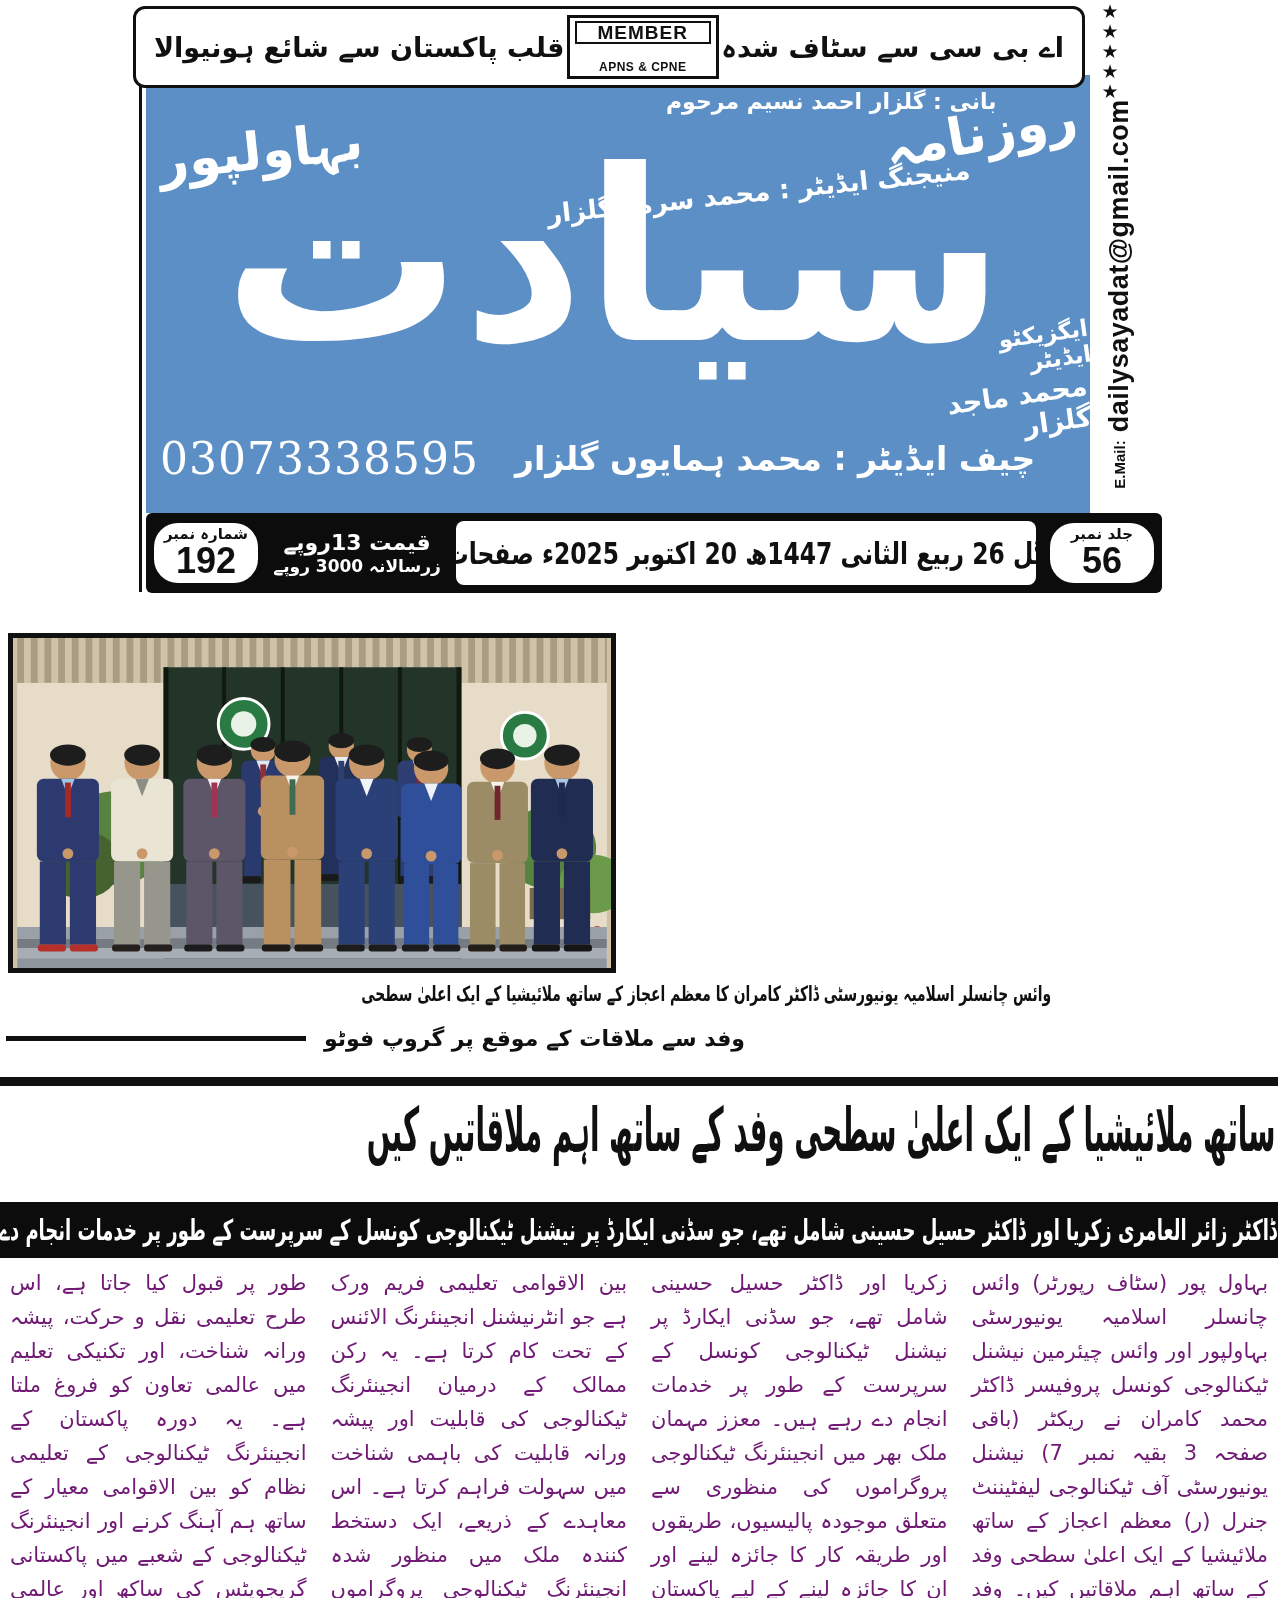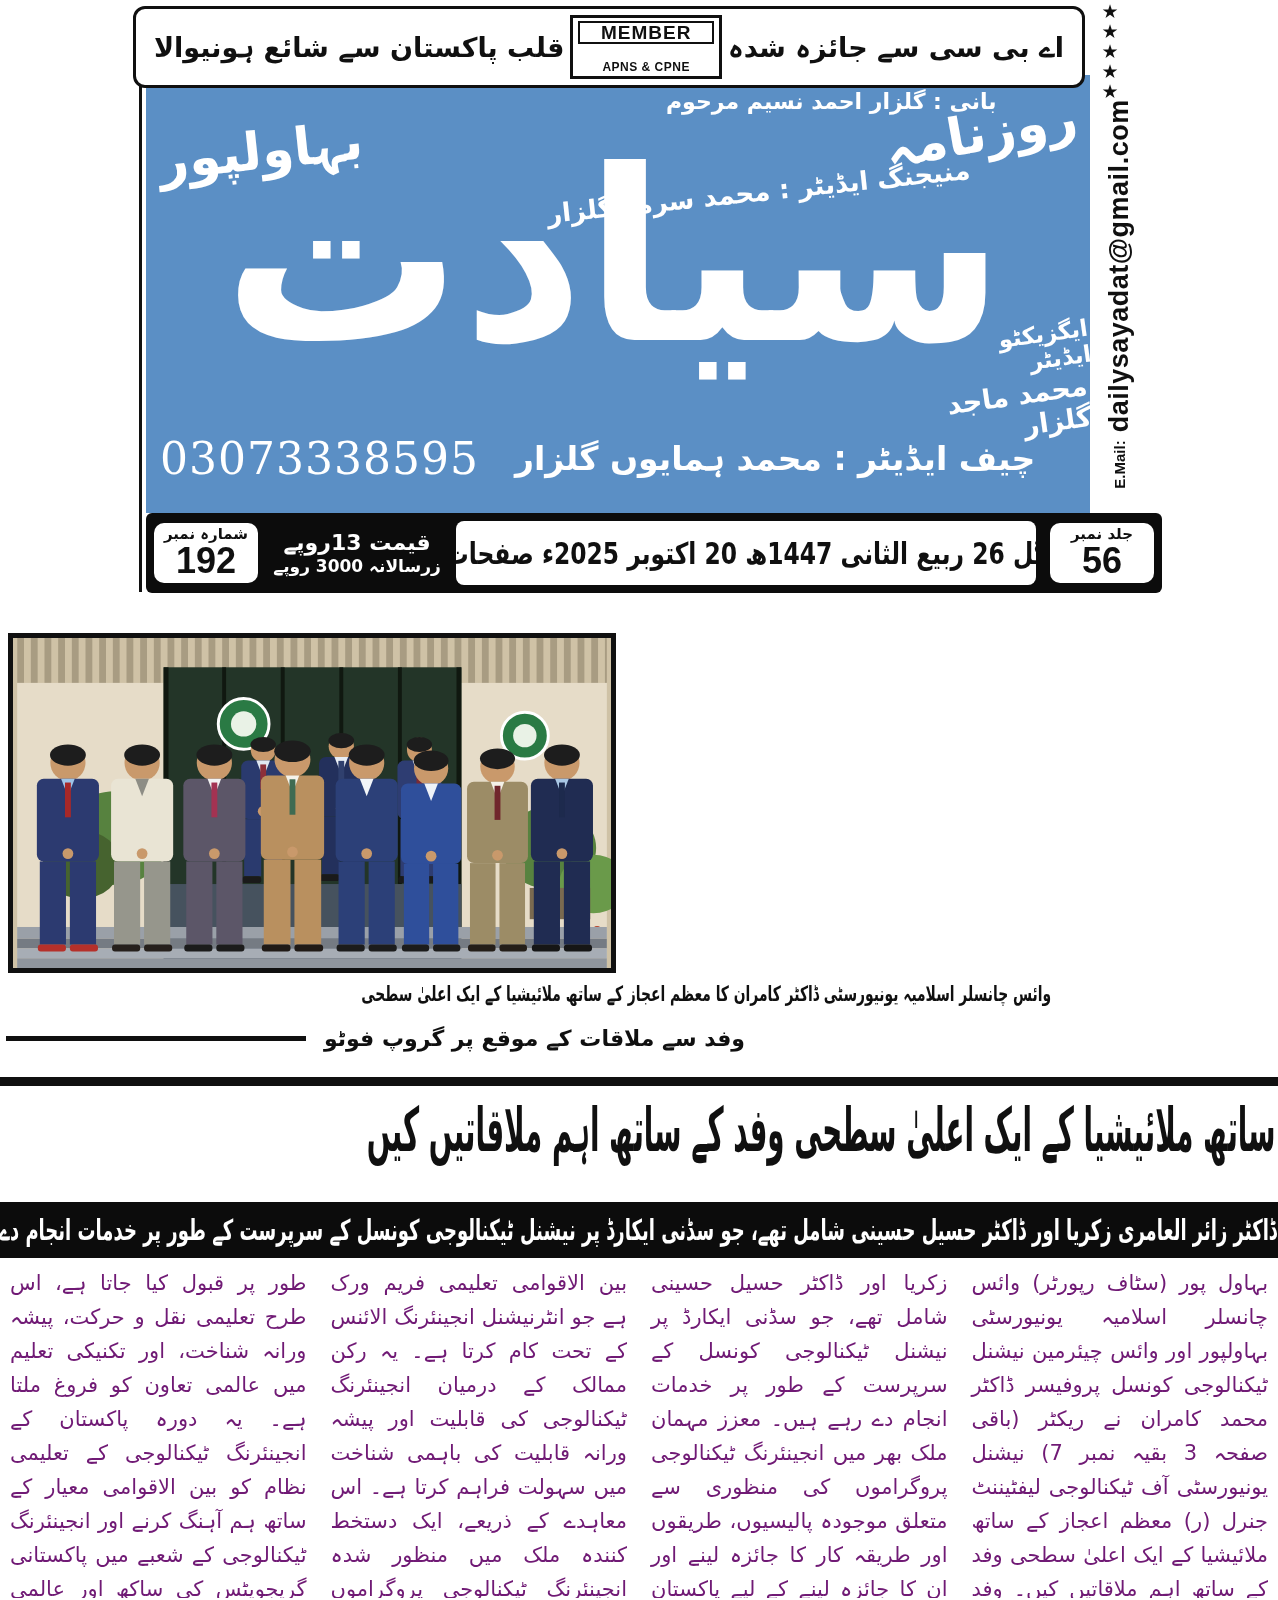--- a/index.html
+++ b/index.html
@@ -44,21 +44,21 @@
     display:flex;align-items:center;justify-content:center;gap:8px;white-space:nowrap;
   }
   #email-strip .lbl{font-size:15px;font-weight:bold}
   #email-strip .em{font-size:27px;font-weight:bold;letter-spacing:.5px}
 
   
   #date-strip{
     left:146px;top:513px;width:1016px;height:80px;background:#0c0c0c;border-radius:6px;
     display:flex;align-items:center;box-sizing:border-box;padding:0 8px;gap:14px;
   }
-  .white-box{background:#fff;border-radius:10px;text-align:center;color:#101010}
+  .white-box{background:#fff;border-radius:24px;text-align:center;color:#101010}
   #issue-box,#volume-box{width:104px;padding:4px 0;line-height:1.05}
   .box-label{font-size:15px;font-weight:bold}
   .box-number{font-size:36px;font-weight:bold;line-height:1}
   #price{width:170px;color:#fff;text-align:center;line-height:1.25}
   #price .p1{font-size:22px;font-weight:bold}
   #price .p2{font-size:17px;font-weight:bold}
   #date-box{flex:1;height:64px;border-radius:8px;display:flex;align-items:center;justify-content:center;overflow:hidden}
   #date-box span{font-size:30px;font-weight:bold;white-space:nowrap;display:inline-block;transform:scaleX(.78)}
 
   
@@ -90,21 +90,21 @@
 <body>
 
 <div class="abs" id="header-left-rule"></div>
 
 <div class="abs" id="top-strip">
   <span class="strip-text urdu">قلب پاکستان سے شائع ہونیوالا</span>
   <span id="member-badge">
     <span class="m1">MEMBER</span>
     <span class="m2">APNS &amp; CPNE</span>
   </span>
-  <span class="strip-text urdu">اے بی سی سے جائزہ شدہ</span>
+  <span class="strip-text urdu">اے بی سی سے سٹاف شدہ</span>
 </div>
 <div class="abs" id="stars">★★★★★</div>
 
 <div class="abs" id="masthead">
   <span class="abs urdu w" id="mh-city">بہاولپور</span>
   <span class="abs urdu w" id="mh-founder">بانی : گلزار احمد نسیم مرحوم</span>
   <span class="abs urdu w" id="mh-managing">منیجنگ ایڈیٹر : محمد سرمد گلزار</span>
   <span class="abs urdu w" id="mh-daily">روزنامہ</span>
   <div class="abs urdu w" id="mh-title">سیادت</div>
   <span class="abs urdu w" id="mh-exec-label">ایگزیکٹو ایڈیٹر</span>

